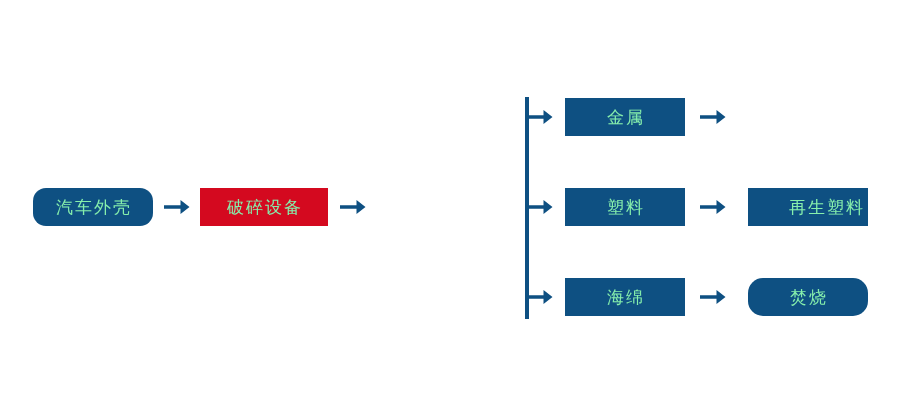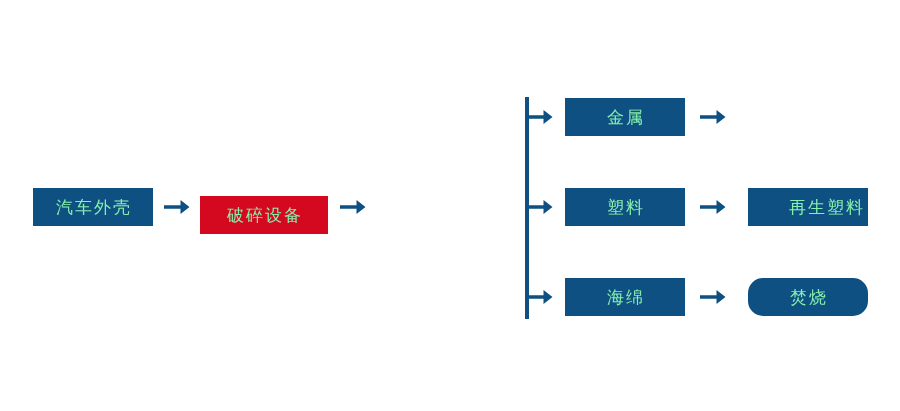--- a/index.html
+++ b/index.html
@@ -28,21 +28,21 @@
     box-sizing: border-box;
     color: #86efac;
     font-size: 17px;
     letter-spacing: 2px;
     text-indent: 2px;
     line-height: 1;
     white-space: nowrap;
     font-weight: 400;
   }
   .node.blue  { background: #0E5082; }
-  .node.red   { background: #D4091F; margin-top: 8px; }
+  .node.red   { background: #D4091F; }
 
   
   .arrow-h {
     position: absolute;
     height: 22px;
     width: 26px;
     display: block;
   }
   .arrow-h svg { display: block; width: 100%; height: 100%; }
 
@@ -58,21 +58,21 @@
     height: 22px;
     width: 26px;
   }
   .branch svg { display: block; width: 100%; height: 100%; }
 </style>
 </head>
 <body>
 
 <div id="canvas">
 
-  <div class="node blue" style="left:33px; top:188px; width:120px;">汽车外壳</div>
+  <div class="node blue" style="left:33px; top:188px; width:120px;border-radius:13px;">汽车外壳</div>
 
   <span class="arrow-h" style="left:164px; top:196px;">
     <svg viewBox="0 0 26 22" xmlns="http://www.w3.org/2000/svg" aria-hidden="true">
       <path d="M0 9.2 H16.5 V4.0 L25.5 11 L16.5 18 V12.8 H0 Z" fill="#0E5082"></path>
     </svg>
   </span>
 
   <div class="node red" style="left:200px; top:188px; width:128px;">破碎设备</div>
 
   <span class="arrow-h" style="left:340px; top:196px;">

